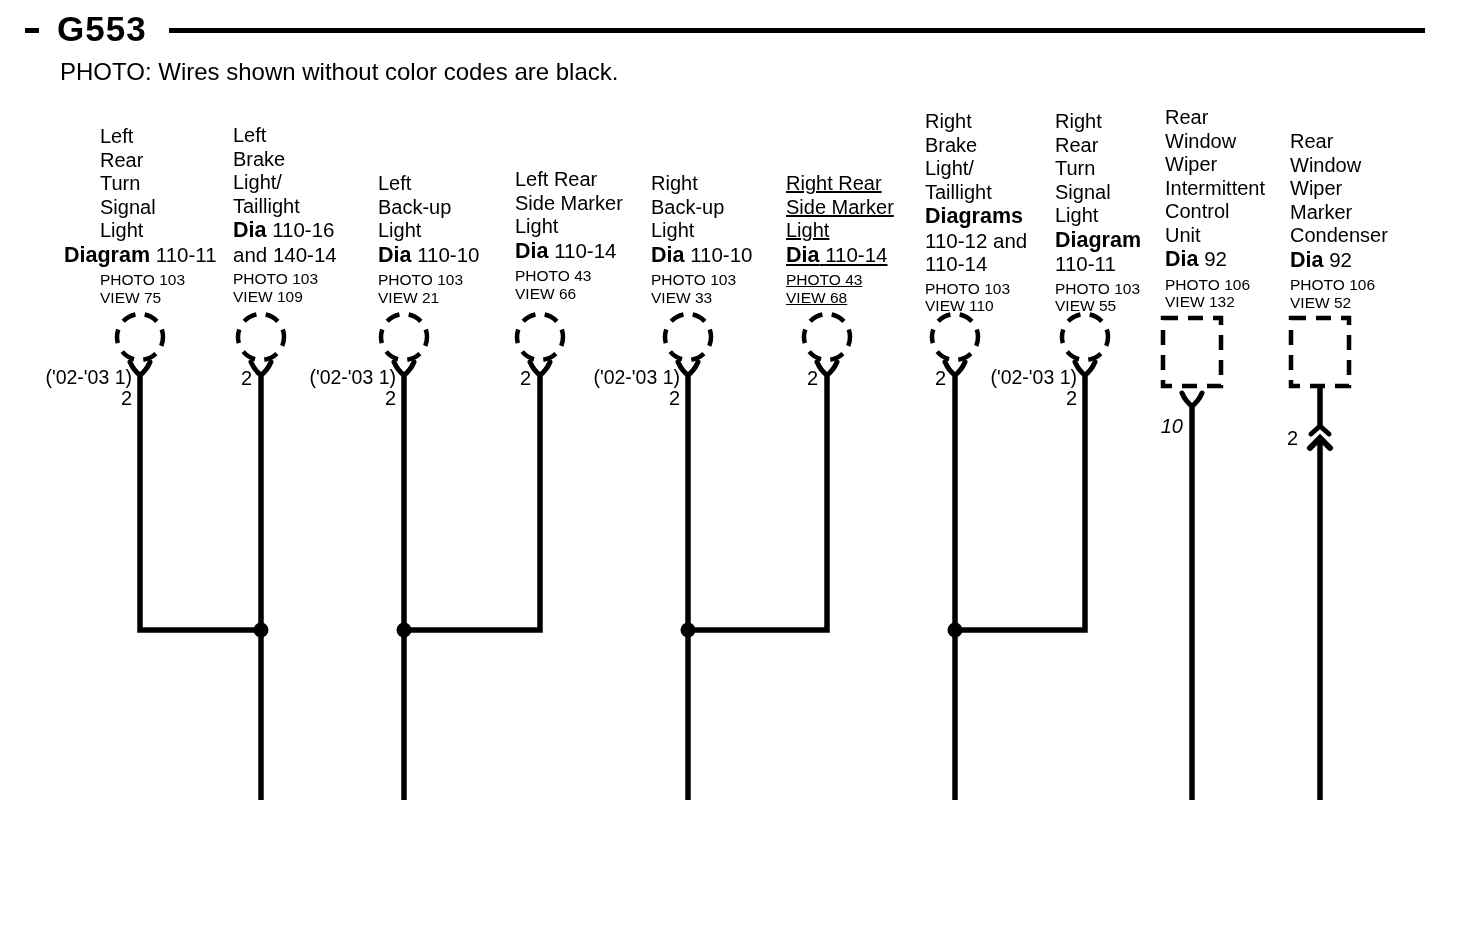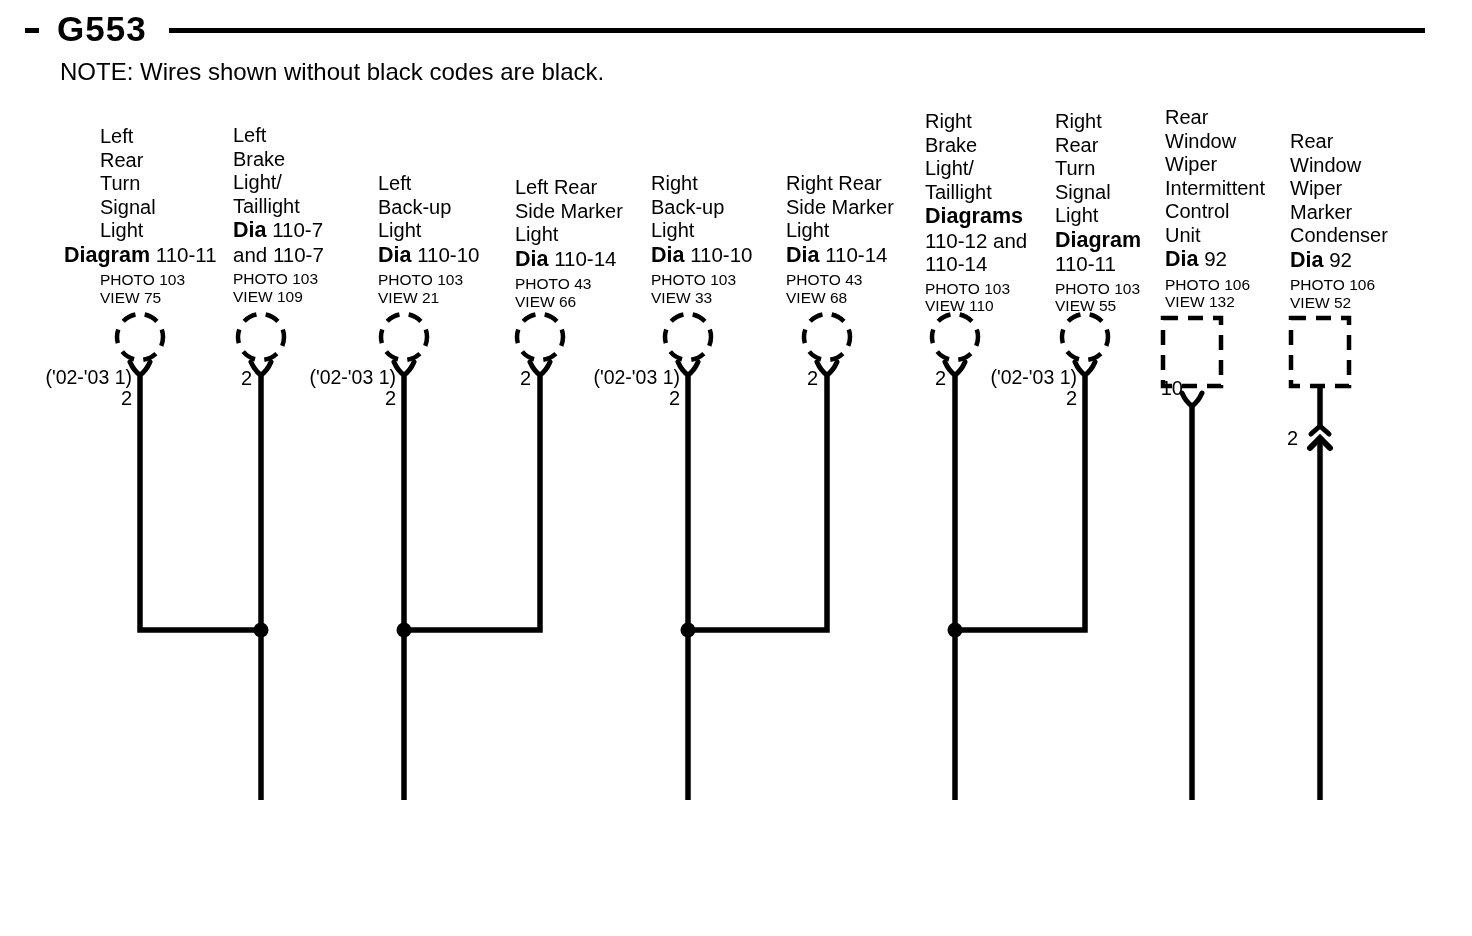--- a/index.html
+++ b/index.html
@@ -22,21 +22,21 @@
   #groundlbl .g{font-size:21px;line-height:22px;}
   #groundlbl .p{font-size:15.5px;line-height:17px;margin-top:2px;}
 </style>
 </head>
 <body>
 
 <div id="canvas">
   <div class="bar" style="left:25px;top:28px;width:14px;height:5px;"></div>
   <div id="title">G553</div>
   <div class="bar" style="left:169px;top:28px;width:1256px;height:5px;"></div>
-  <div id="note">NOTE: Wires shown without black codes are black.</div>
+  <div id="note">PHOTO: Wires shown without color codes are black.</div>
 
   <svg id="wires" width="1472" height="936" viewBox="0 0 1472 936">
       <circle cx="140" cy="337" r="23" fill="none" stroke="#000000" stroke-width="4.5" stroke-dasharray="14 9.5" stroke-dashoffset="5"></circle>
       <path d="M 130 362 Q 134 371 140 375 M 150 362 Q 146 371 140 375" fill="none" stroke="#000000" stroke-width="5" stroke-linecap="round"></path>
       <path d="M 140 373 V 630 H 261" fill="none" stroke="#000000" stroke-width="5.5" stroke-linejoin="miter"></path>
       <circle cx="261" cy="337" r="23" fill="none" stroke="#000000" stroke-width="4.5" stroke-dasharray="14 9.5" stroke-dashoffset="5"></circle>
       <path d="M 251 362 Q 255 371 261 375 M 271 362 Q 267 371 261 375" fill="none" stroke="#000000" stroke-width="5" stroke-linecap="round"></path>
       <path d="M 261 373 V 863" fill="none" stroke="#000000" stroke-width="5.5" stroke-linejoin="miter"></path>
       <circle cx="261" cy="630" r="7.5" fill="#000000"></circle>
       <circle cx="261" cy="863" r="7.5" fill="#000000"></circle>
@@ -91,60 +91,60 @@
       </div>
       <div class="yearwrap" style="left: -58px; top: 367px;">
         <div class="yr">('02-'03 1)</div>
         <div class="pn">2</div>
       </div>
       <div class="col" style="left: 233px; top: 124px;">
         <div class="ln">Left</div>
         <div class="ln">Brake</div>
         <div class="ln">Light/</div>
         <div class="ln">Taillight</div>
-        <div class="dia"><span class="b">Dia</span> <span>110-7</span></div>
-        <div class="dia"><span>and 110-7</span></div>
+        <div class="dia"><span class="b">Dia</span> <span>110-16</span></div>
+        <div class="dia"><span>and 140-14</span></div>
         <div class="pv first">PHOTO 103</div>
         <div class="pv">VIEW 109</div>
       </div>
       <div class="pin" style="left: 122px; top: 368px;">2</div>
       <div class="col" style="left: 378px; top: 172px;">
         <div class="ln">Left</div>
         <div class="ln">Back-up</div>
         <div class="ln">Light</div>
         <div class="dia"><span class="b">Dia</span> <span>110-10</span></div>
         <div class="pv first">PHOTO 103</div>
         <div class="pv">VIEW 21</div>
       </div>
       <div class="yearwrap" style="left: 206px; top: 367px;">
         <div class="yr">('02-'03 1)</div>
         <div class="pn">2</div>
       </div>
-      <div class="col" style="left: 515px; top: 176px;">
+      <div class="col" style="left: 515px; top: 168px;">
         <div class="ln">Left Rear</div>
         <div class="ln">Side Marker</div>
         <div class="ln">Light</div>
         <div class="dia"><span class="b">Dia</span> <span>110-14</span></div>
         <div class="pv first">PHOTO 43</div>
         <div class="pv">VIEW 66</div>
       </div>
       <div class="pin" style="left: 401px; top: 368px;">2</div>
       <div class="col" style="left: 651px; top: 172px;">
         <div class="ln">Right</div>
         <div class="ln">Back-up</div>
         <div class="ln">Light</div>
         <div class="dia"><span class="b">Dia</span> <span>110-10</span></div>
         <div class="pv first">PHOTO 103</div>
         <div class="pv">VIEW 33</div>
       </div>
       <div class="yearwrap" style="left: 490px; top: 367px;">
         <div class="yr">('02-'03 1)</div>
         <div class="pn">2</div>
       </div>
-      <div class="col" style="left: 786px; top: 172px;">
+      <div class="col" style="left: 786px; top: 172px; text-decoration: underline;">
         <div class="ln">Right Rear</div>
         <div class="ln">Side Marker</div>
         <div class="ln">Light</div>
         <div class="dia"><span class="b">Dia</span> <span>110-14</span></div>
         <div class="pv first">PHOTO 43</div>
         <div class="pv">VIEW 68</div>
       </div>
       <div class="pin" style="left: 688px; top: 368px;">2</div>
       <div class="col" style="left: 925px; top: 110px;">
         <div class="ln">Right</div>
@@ -177,21 +177,21 @@
         <div class="ln">Rear</div>
         <div class="ln">Window</div>
         <div class="ln">Wiper</div>
         <div class="ln">Intermittent</div>
         <div class="ln">Control</div>
         <div class="ln">Unit</div>
         <div class="dia"><span class="b">Dia</span> <span>92</span></div>
         <div class="pv first">PHOTO 106</div>
         <div class="pv">VIEW 132</div>
       </div>
-      <div class="pin" style="left: 1053px; top: 378px;">10</div>
+      <div class="pin" style="left: 1053px; top: 416px; font-style: italic;">10</div>
       <div class="col" style="left: 1290px; top: 130px;">
         <div class="ln">Rear</div>
         <div class="ln">Window</div>
         <div class="ln">Wiper</div>
         <div class="ln">Marker</div>
         <div class="ln">Condenser</div>
         <div class="dia"><span class="b">Dia</span> <span>92</span></div>
         <div class="pv first">PHOTO 106</div>
         <div class="pv">VIEW 52</div>
       </div>

